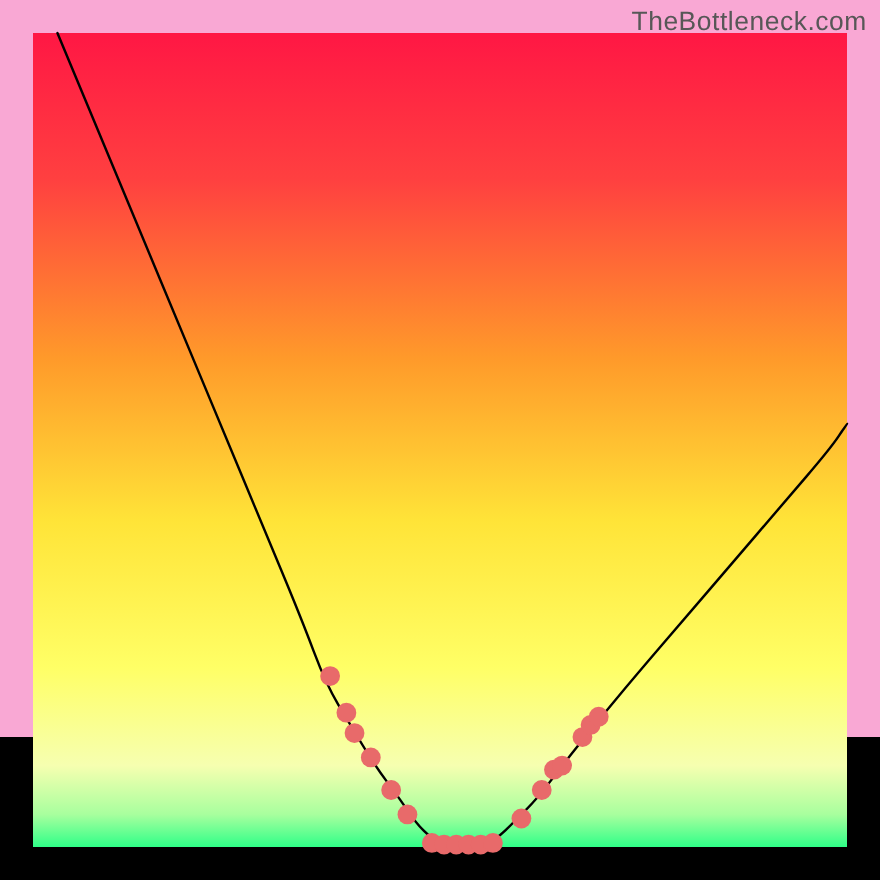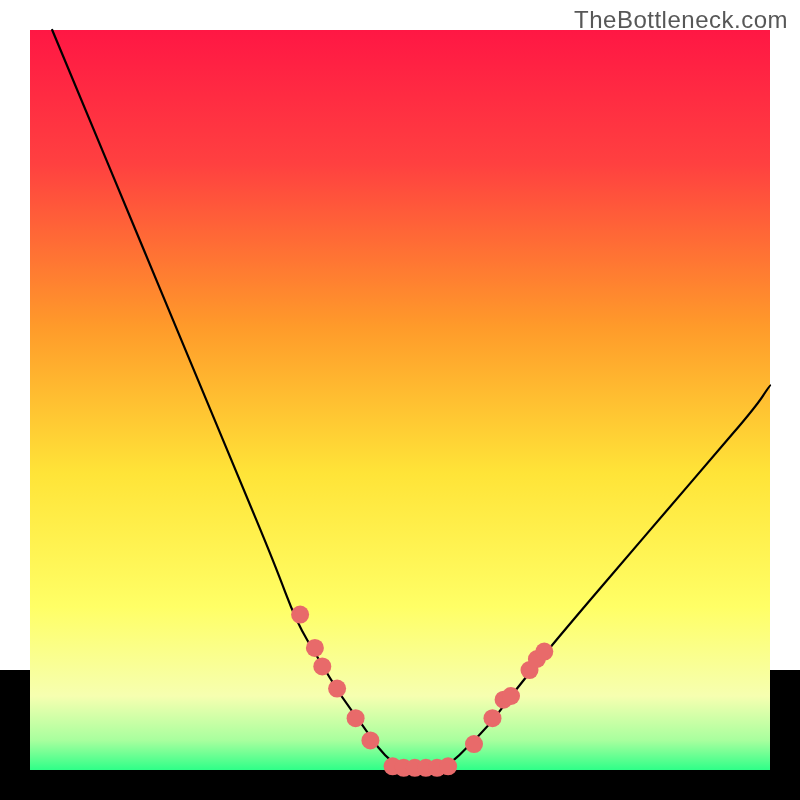--- a/index.html
+++ b/index.html
@@ -7,21 +7,21 @@
     padding: 0;
     width: 800px;
     height: 800px;
     background: #000;
     overflow: hidden;
   }
   .frame {
     position: relative;
     width: 800px;
     height: 670px;
-    background: #ffffff;
+    background: #f9a8d4;
   }
   .watermark {
     position: absolute;
     top: 6px;
     right: 12px;
     font-family: Arial, Helvetica, sans-serif;
     font-size: 24px;
     color: #575757;
     letter-spacing: 0.5px;
     z-index: 5;

